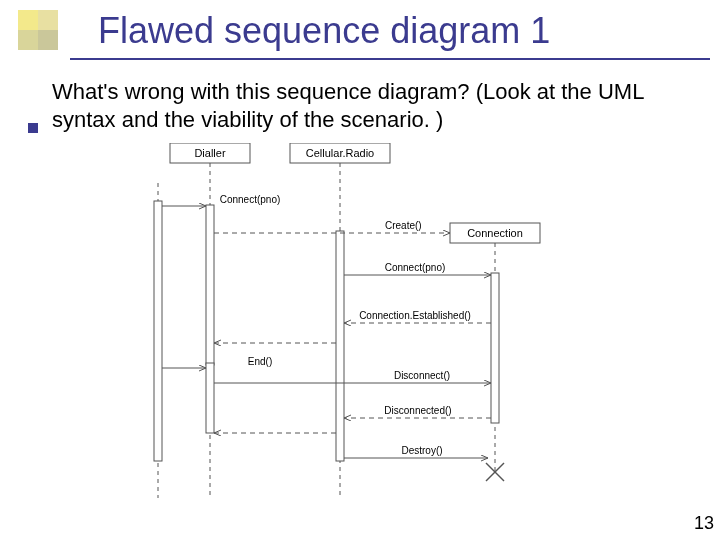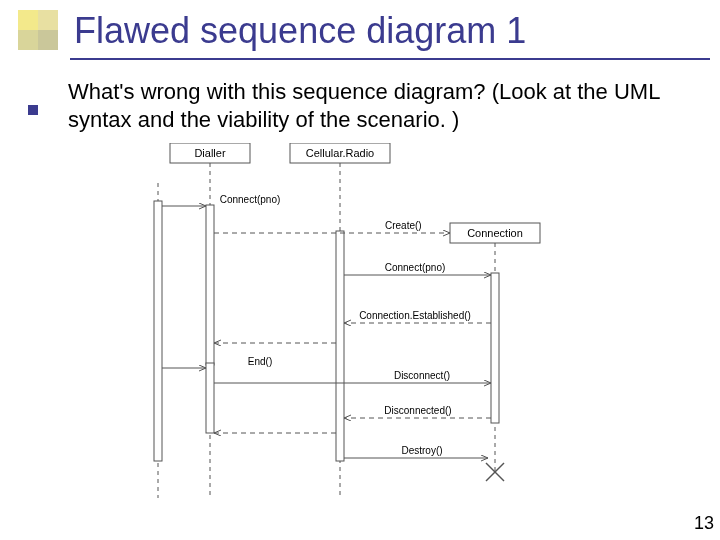--- a/index.html
+++ b/index.html
@@ -10,20 +10,21 @@
     font-family: Verdana, Arial, sans-serif;
     background: #fff;
     color: #000;
     position: relative;
     overflow: hidden;
   }
   .title-row {
     display: flex;
     align-items: center;
     padding: 10px 0 0 18px;
+    gap: 24px;
   }
   .corner-accent {
     width: 42px;
     height: 42px;
     position: relative;
     margin-right: 14px;
     flex-shrink: 0;
   }
   .corner-accent .sq {
     position: absolute;
@@ -43,22 +44,22 @@
     height: 2px;
     background: #3b3b8f;
     margin: 6px 0 0 70px;
     width: 640px;
   }
   .body {
     padding: 18px 18px 0 28px;
   }
   .bullet-row {
     display: flex;
-    align-items: center;
-    gap: 30px;
+    align-items: flex-end;
+    gap: 14px;
   }
   .bullet-sq {
     width: 10px;
     height: 10px;
     background: #3b3b8f;
     margin-top: 8px;
     flex-shrink: 0;
   }
   .bullet-text {
     font-size: 22px;

